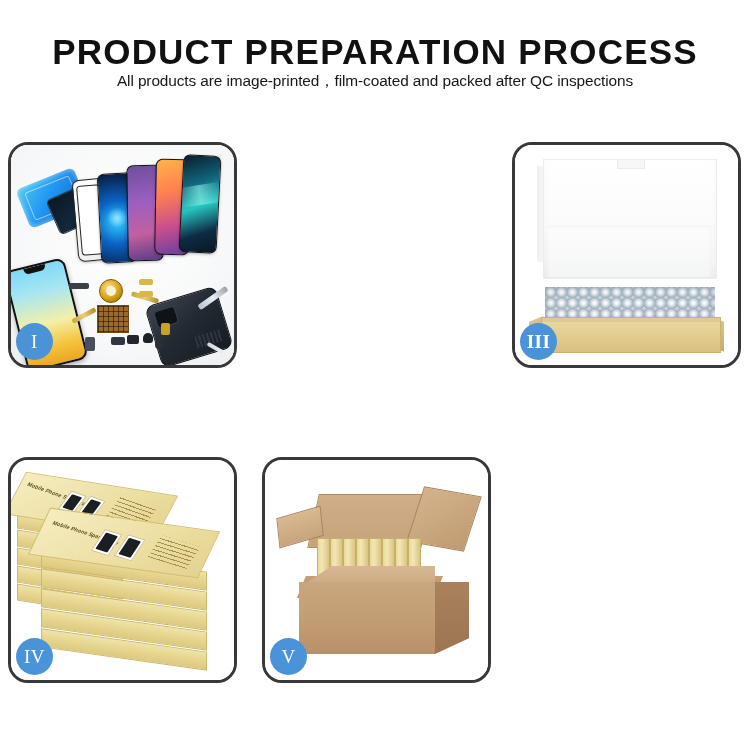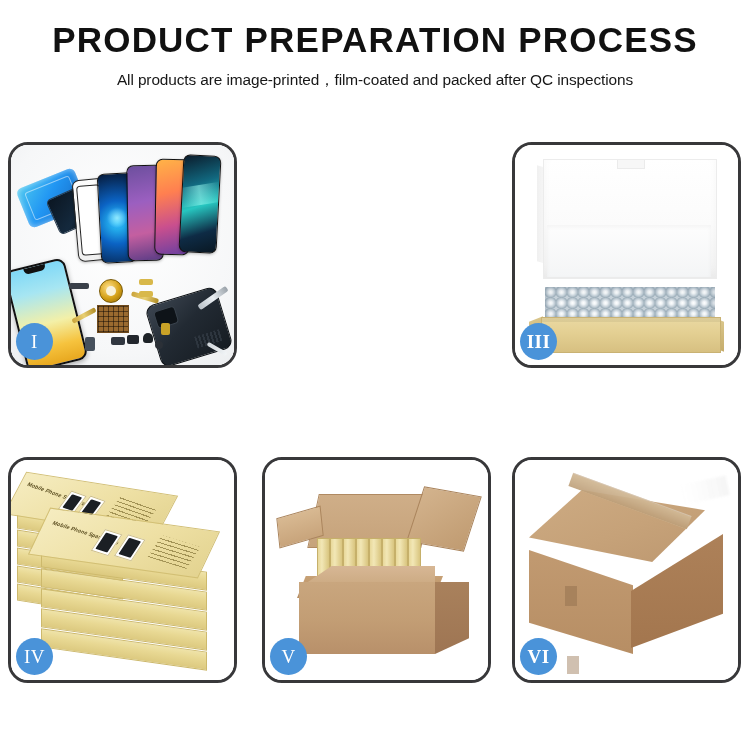--- a/index.html
+++ b/index.html
@@ -11,34 +11,34 @@
     width: 750px;
     height: 750px;
     font-family: "Liberation Sans", sans-serif;
     overflow: hidden;
     position: relative;
   }
 
   
   #header {
     width: 750px;
-    padding-top: 22px;
+    padding-top: 34px;
     text-align: center;
   }
   #page-title {
     font-family: "Liberation Sans", sans-serif;
     font-size: 35px;
     font-weight: bold;
     letter-spacing: 1.2px;
     color: #111111;
     line-height: 1.05;
     white-space: nowrap;
   }
   #page-subtitle {
-    margin-top: 11px;
+    margin-top: 0;
     font-family: "Liberation Sans", sans-serif;
     font-size: 15.4px;
     font-weight: normal;
     color: #171717;
     letter-spacing: -0.1px;
     white-space: nowrap;
   }
 
   
   #panel-grid {
@@ -594,26 +594,14 @@
       </div>
 
       <div class="ct-flap-front"></div>
       <div class="ct-top"></div>
       <div class="ct-side"></div>
       <div class="ct-body"></div>
     </div>
     <div class="badge">V</div>
   </div>
 
-  <div class="panel p-col3 p-row2">
-    <div class="photo scene-sealed">
-      <div class="sc-glare"></div>
-      <div class="sc-top"></div>
-      <div class="sc-tape"></div>
-      <div class="sc-left"></div>
-      <div class="sc-right"></div>
-      <div class="sc-tab1"></div>
-      <div class="sc-tab2"></div>
-    </div>
-    <div class="badge">VI</div>
-  </div>
 
 </div>
 
 </body></html>

